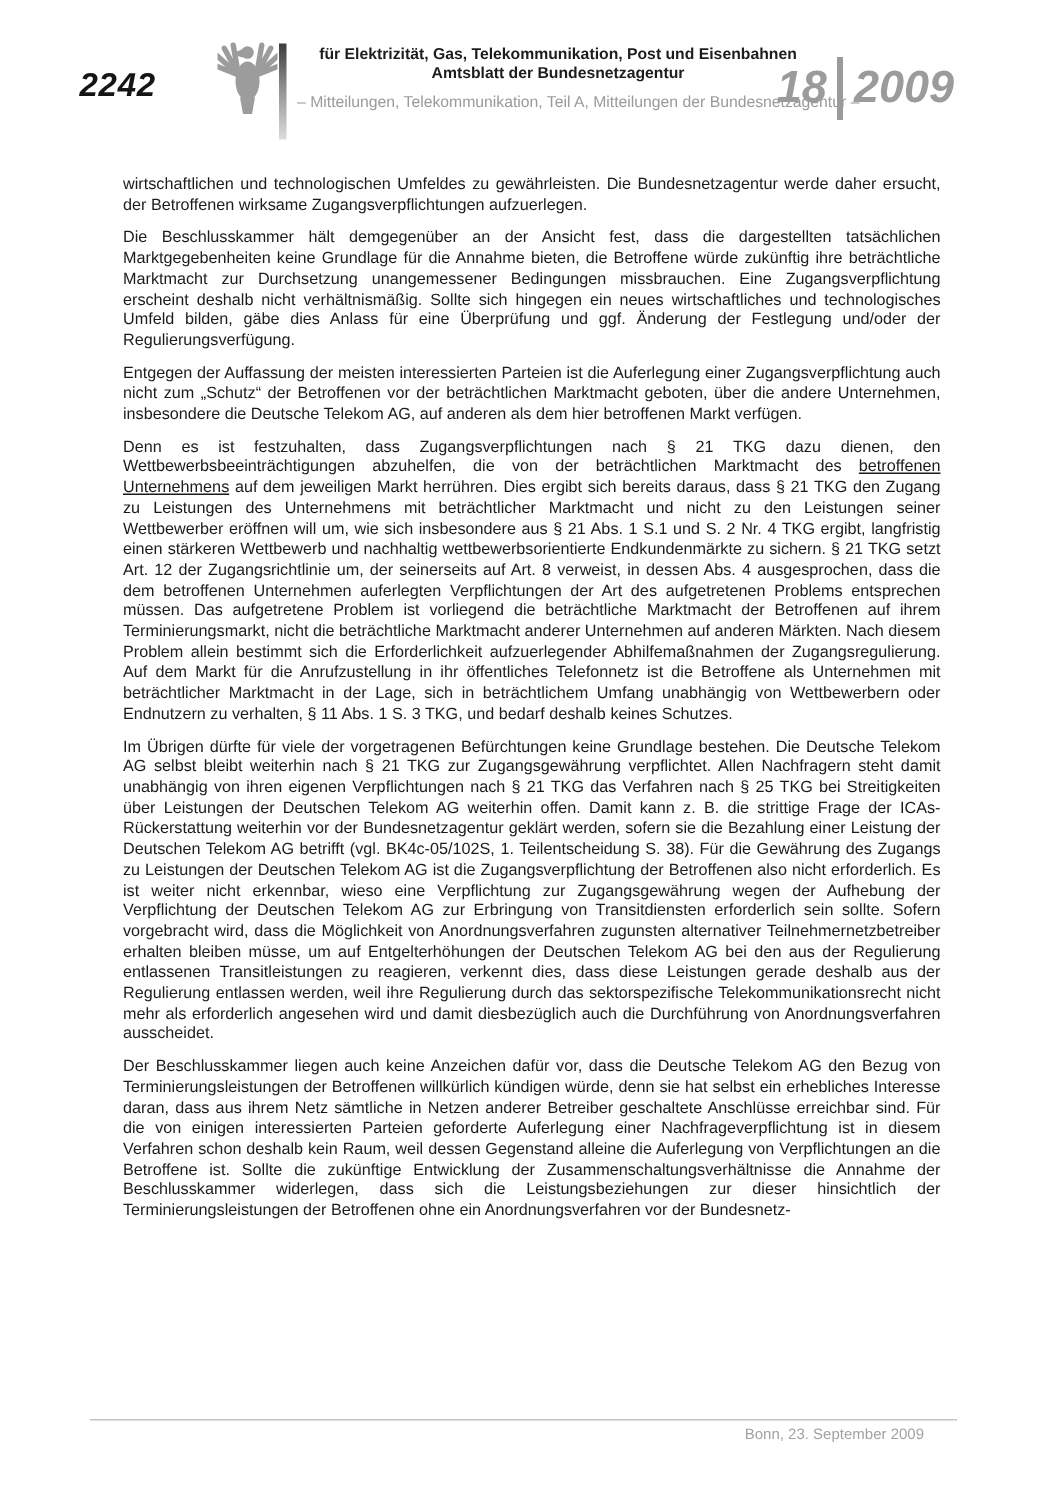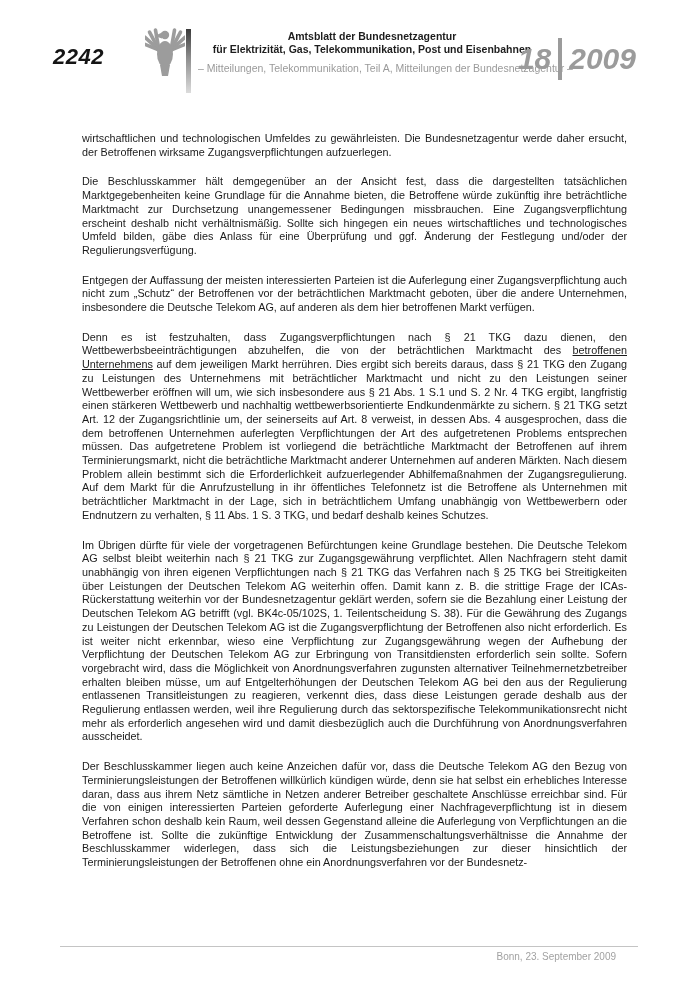--- a/index.html
+++ b/index.html
@@ -81,21 +81,21 @@
   
   .body-text {
     position: absolute;
     left: 82px; top: 116px;
     width: 545px;
     font-size: 10.8px;
     line-height: 13.7px;
     text-align: justify;
     color: #1b1b1b;
   }
-  .body-text p { margin: 16px 0 8px 0; }
+  .body-text p { margin: 1px 0 8px 0; }
   .u-seg { text-decoration: underline; }
   
   .foot-line {
     position: absolute;
     left: 60px; top: 946px;
     width: 578px; height: 1px;
     background: #c4c4c4;
   }
   .foot-date {
     position: absolute;
@@ -138,22 +138,22 @@
           <ellipse cx="20" cy="26" rx="8" ry="13"></ellipse>
 
           <path d="M15,37 h10 l-2,11 h-6 z"></path>
         </g>
       </svg>
     </div>
 
     <div class="header-vbar"></div>
 
     <div class="head-center">
+      <div class="head-title">für Elektrizität, Gas, Telekommunikation, Post und Eisenbahnen</div>
       <div class="head-title">Amtsblatt der Bundesnetzagentur</div>
-      <div class="head-title">für Elektrizität, Gas, Telekommunikation, Post und Eisenbahnen</div>
       <div class="head-sub">– Mitteilungen, Telekommunikation, Teil A, Mitteilungen der Bundesnetzagentur –</div>
     </div>
 
     <div class="issue">
       <span class="issue-num">18</span>
       <span class="issue-bar"></span>
       <span class="issue-year">2009</span>
     </div>
   </header>
 

